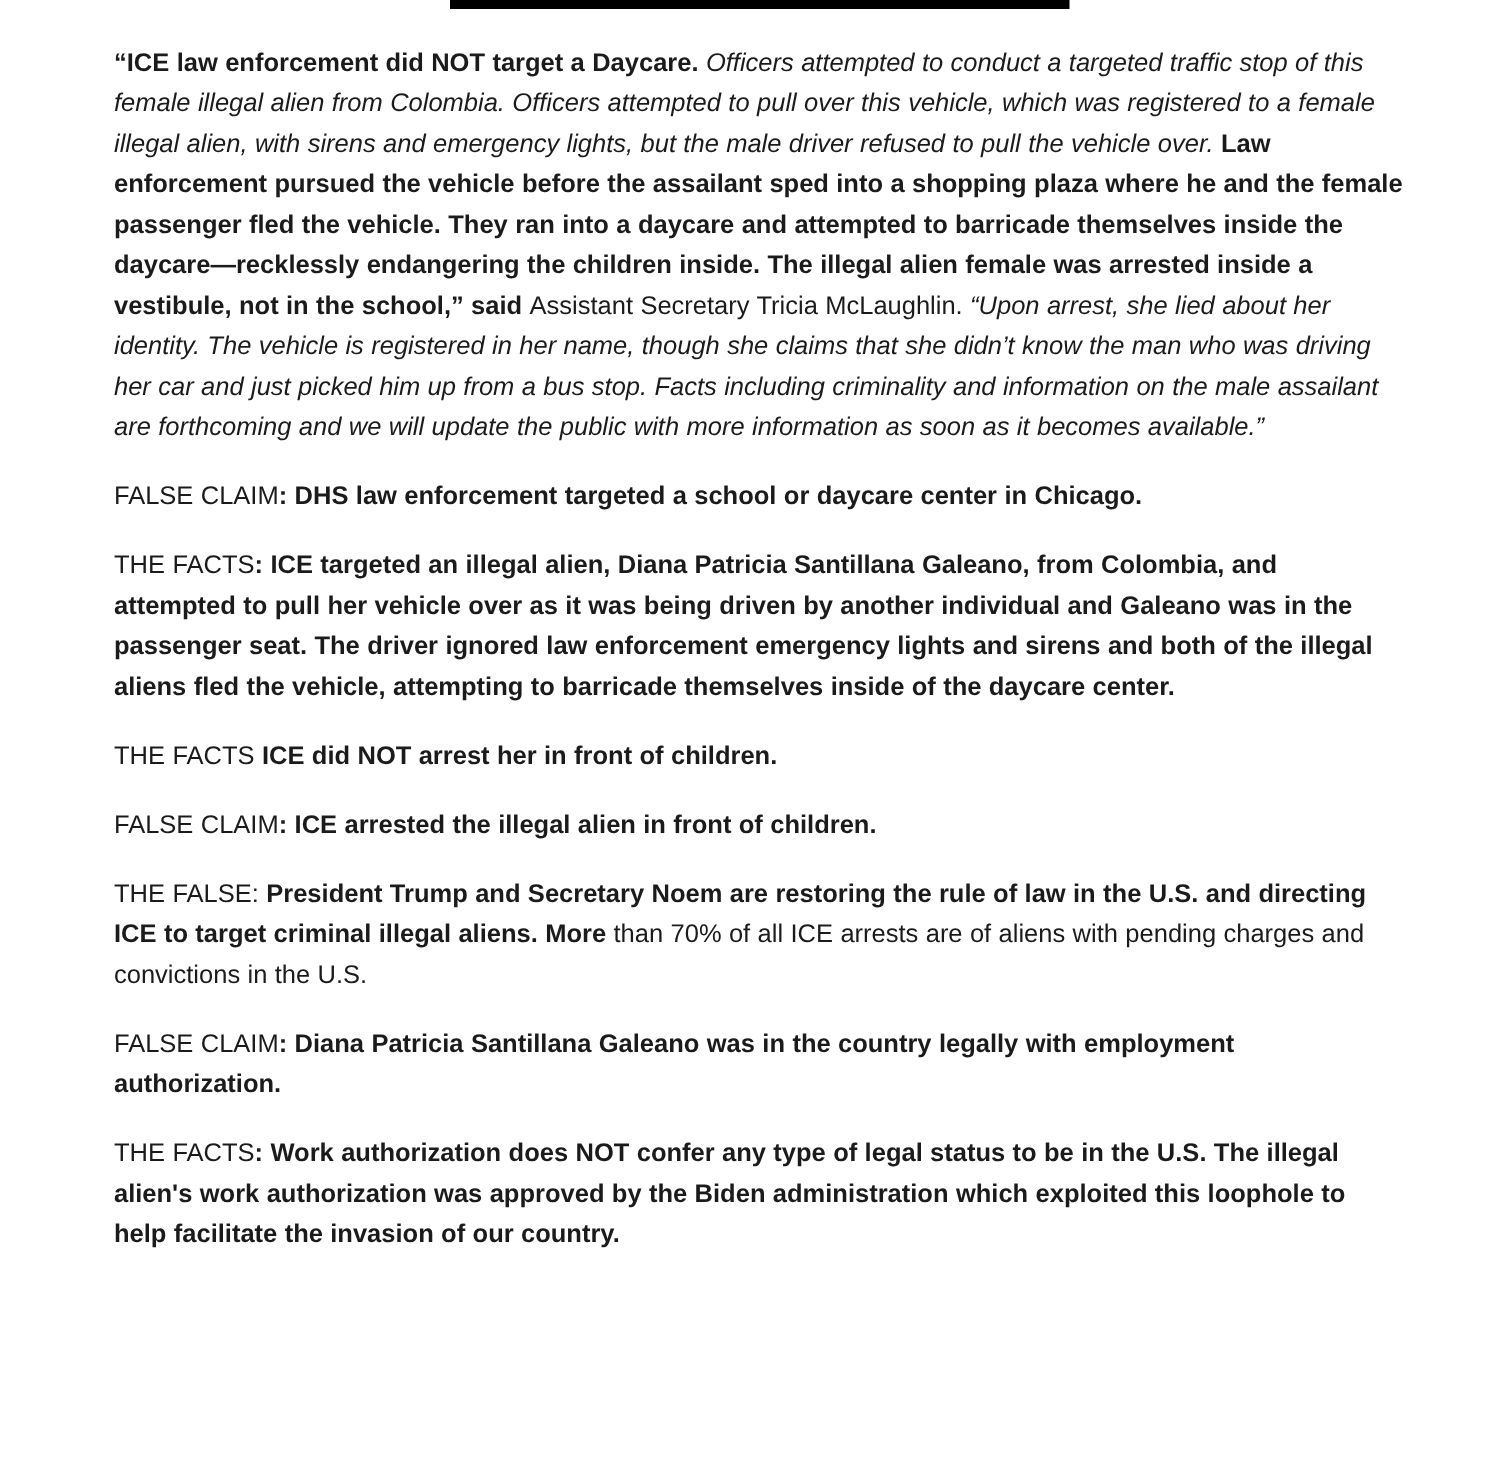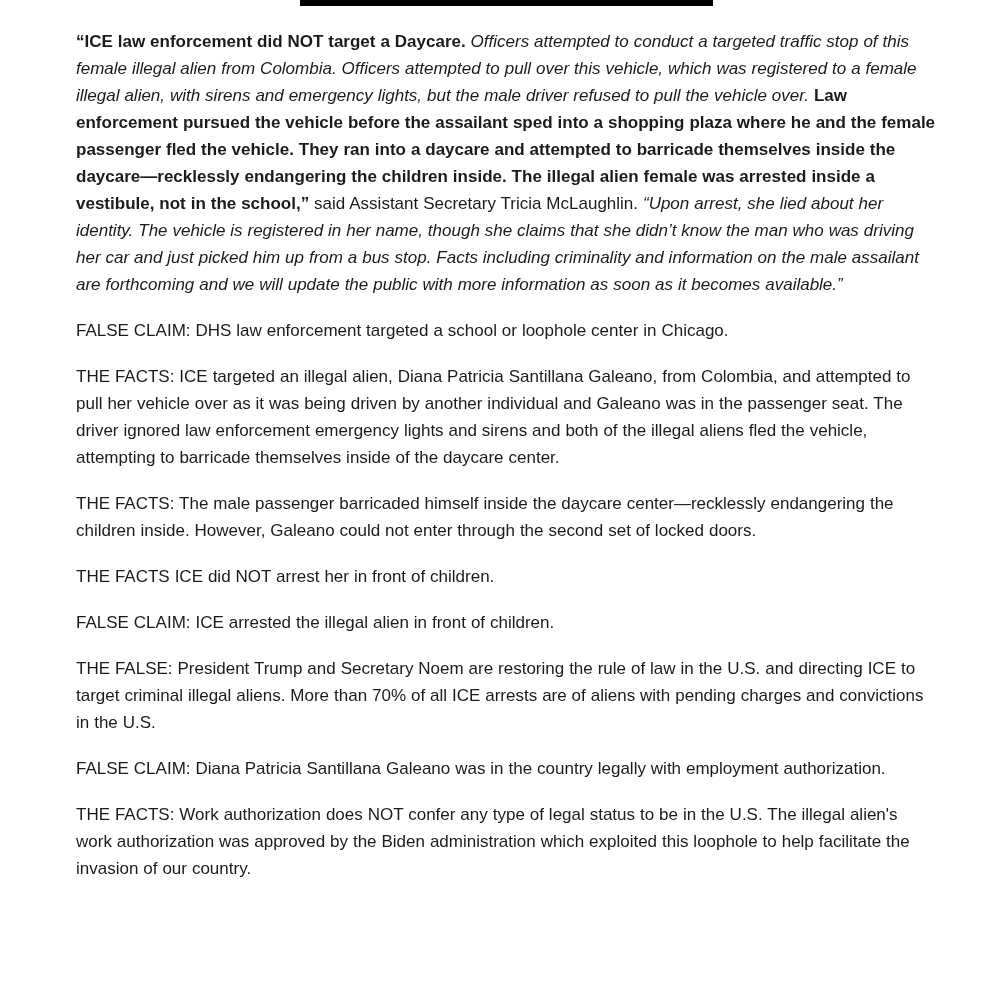--- a/index.html
+++ b/index.html
@@ -23,42 +23,41 @@
     padding: 28px 64px 18px 76px;
     font-size: 17px;
     line-height: 27px;
     color: #1b1b1b;
     word-spacing: 0.2px;
   }
   .para {
     margin: 0 0 19px 0;
   }
   .para:last-child { margin-bottom: 0; }
-  .seg-regular { font-weight: 400; font-style: normal; }
+  .seg-regular { font-weight: 700; font-style: normal; }
   .seg-bold { font-weight: 400; font-style: normal; }
   .seg-italic { font-weight: 400; font-style: italic; }
   .seg-bolditalic { font-weight: 700; }
 </style>
 </head>
 <body>
 
 <div class="page">
 
   <div class="media-strip" style="background: rgb(0, 0, 0);"></div>
 
   <article class="content" style="color: rgb(27, 27, 27);">
 
     <p class="para"><span class="seg-bolditalic">“ICE law enforcement did NOT target a Daycare. </span><span class="seg-italic">Officers attempted to conduct a targeted traffic stop of this female illegal alien from Colombia. Officers attempted to pull over this vehicle, which was registered to a female illegal alien, with sirens and emergency lights, but the male driver refused to pull the vehicle over. </span><span class="seg-bolditalic">Law enforcement pursued the vehicle before the assailant sped into a shopping plaza where he and the female passenger fled the vehicle. They ran into a daycare and attempted to barricade themselves inside the daycare—recklessly endangering the children inside. The illegal alien female was arrested inside a vestibule, not in the school,”</span><span class="seg-regular"> said </span><span class="seg-bold">Assistant Secretary Tricia McLaughlin. </span><span class="seg-italic">“Upon arrest, she lied about her identity. The vehicle is registered in her name, though she claims that she didn’t know the man who was driving her car and just picked him up from a bus stop. Facts including criminality and information on the male assailant are forthcoming and we will update the public with more information as soon as it becomes available.”</span></p>
 
-    <p class="para"><span class="seg-bold">FALSE CLAIM</span><span class="seg-regular">: DHS law enforcement targeted a school or loophole center in Chicago.</span></p>
+    <p class="para"><span class="seg-bold">FALSE CLAIM</span><span class="seg-regular">: DHS law enforcement targeted a school or daycare center in Chicago.</span></p>
 
     <p class="para"><span class="seg-bold">THE FACTS</span><span class="seg-regular">: ICE targeted an illegal alien, Diana Patricia Santillana Galeano, from Colombia, and attempted to pull her vehicle over as it was being driven by another individual and Galeano was in the passenger seat. The driver ignored law enforcement emergency lights and sirens and both of the illegal aliens fled the vehicle, attempting to barricade themselves inside of the daycare center.</span></p>
 
 
-    <p class="para"><span class="seg-bold">THE FACTS</span><span class="seg-regular">: The male passenger barricaded himself inside the daycare center—</span><span class="seg-bold">recklessly endangering the children inside</span><span class="seg-regular">. However, Galeano could not enter through the second set of locked doors.</span></p>
 
     <p class="para"><span class="seg-bold">THE FACTS</span><span class="seg-regular"> ICE did NOT arrest her in front of children.</span></p>
 
     <p class="para"><span class="seg-bold">FALSE CLAIM</span><span class="seg-regular">: ICE arrested the illegal alien in front of children.</span></p>
 
 
     <p class="para"><span class="seg-bold">THE FALSE:</span><span class="seg-regular"> President Trump and Secretary Noem are restoring the rule of law in the U.S. and directing ICE to target criminal illegal aliens. More </span><span class="seg-bold">than 70% of all ICE arrests are of aliens with pending charges and convictions in the U.S.</span></p>
 
     <p class="para"><span class="seg-bold">FALSE CLAIM</span><span class="seg-regular">:  Diana Patricia Santillana Galeano was in the country legally with employment authorization.</span></p>
 

